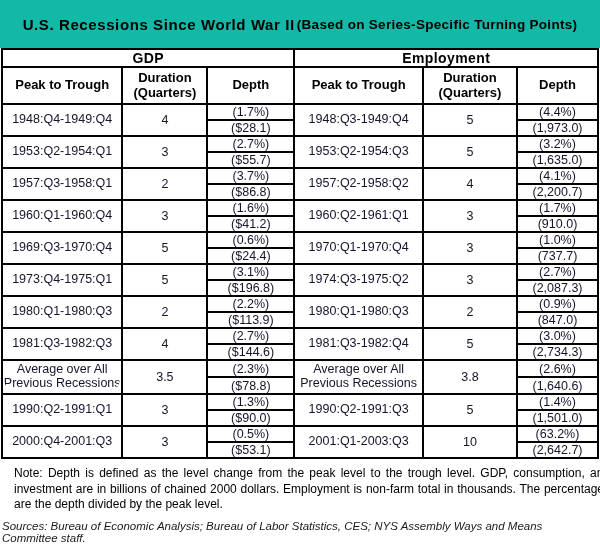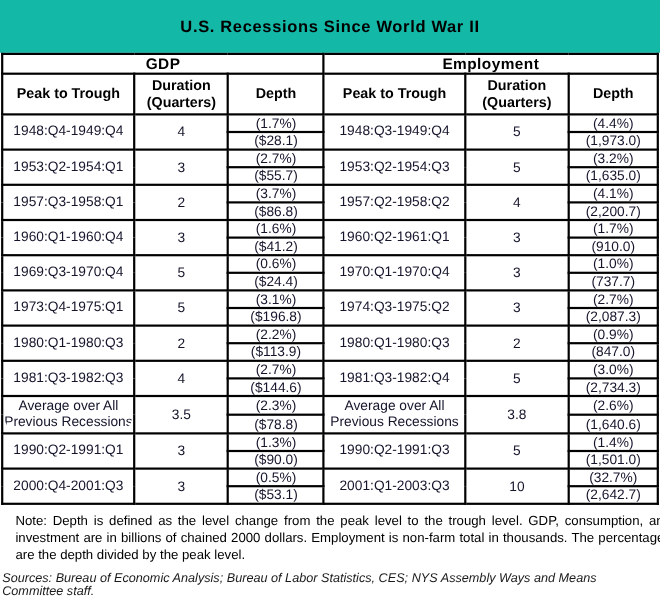--- a/index.html
+++ b/index.html
@@ -46,20 +46,21 @@
     font-size: 11.5px; font-style: italic; color: #1a1a1a;
   }
 </style>
 </head>
 <body>
 
 <div class="page">
 
   <div class="title-band">
     <div class="main-title">U.S. Recessions Since World War II</div>
+    <div class="sub-title">(Based on Series-Specific Turning Points)</div>
   </div>
 
   <table class="recessions">
     <colgroup>
       <col style="width:119px">
         <col style="width:84px">
         <col style="width:86px">
       <col style="width:127px">
         <col style="width:93px">
         <col style="width:80px">
@@ -198,21 +199,21 @@
         <tr class="sub-row">
           <td class="c-depth-bottom">($90.0)</td>
           <td class="c-depth-bottom">(1,501.0)</td>
         </tr>
         <tr class="sub-row">
           <td class="c-period" rowspan="2">2000:Q4-2001:Q3</td>
           <td class="c-dur" rowspan="2">3</td>
           <td class="c-depth-top">(0.5%)</td>
           <td class="c-period" rowspan="2">2001:Q1-2003:Q3</td>
           <td class="c-dur" rowspan="2">10</td>
-          <td class="c-depth-top">(32.7%)</td>
+          <td class="c-depth-top">(63.2%)</td>
         </tr>
         <tr class="sub-row">
           <td class="c-depth-bottom">($53.1)</td>
           <td class="c-depth-bottom">(2,642.7)</td>
         </tr>
       </tbody>
   </table>
 
   <div class="note">Note: Depth is defined as the level change from the peak level to the trough level. GDP, consumption, and investment are in billions of chained 2000 dollars. Employment is non-farm total in thousands. The percentages are the depth divided by the peak level.</div>
   <div class="sources">Sources: Bureau of Economic Analysis; Bureau of Labor Statistics, CES; NYS Assembly Ways and Means Committee staff.</div>

